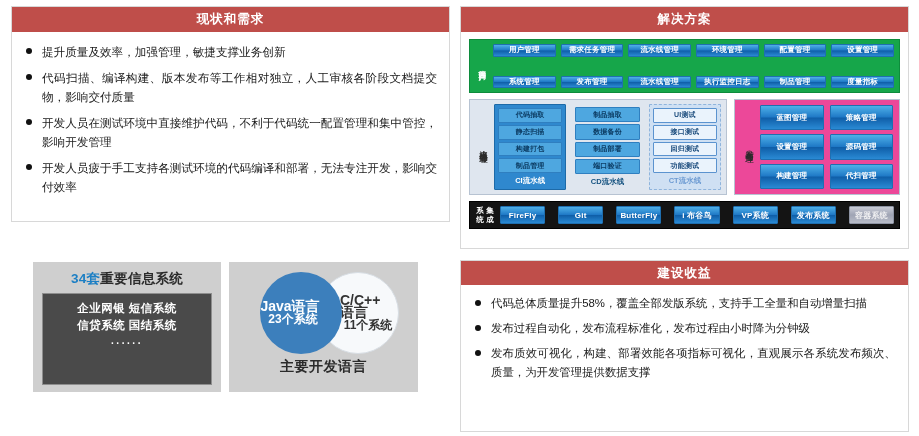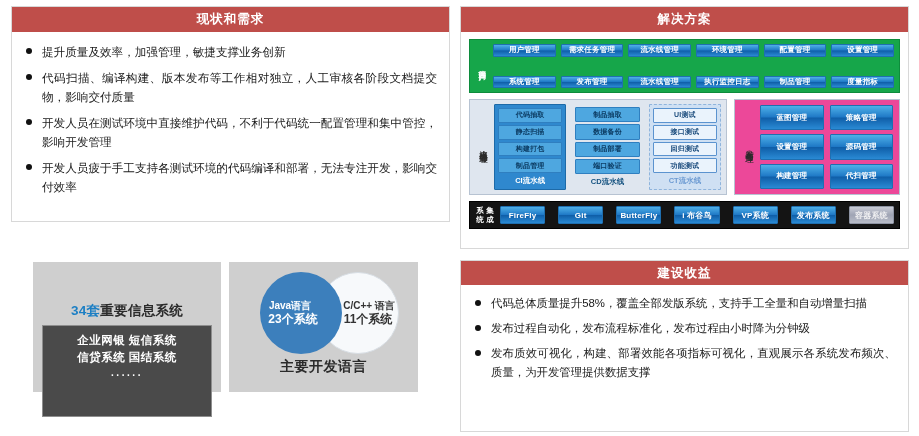--- a/index.html
+++ b/index.html
@@ -37,42 +37,42 @@
 
   
   #stats-strip{
     position:absolute; left:33px; top:262px; width:385px; height:130px;
     display:flex; gap:8px;
   }
   .stat-card{ background:#cfcfcf; position:relative; }
   #card-systems{ width:188px; padding:8px 9px; }
   .stat-title{
     text-align:center; font-size:13.5px; font-weight:bold; color:#2b2b2b;
-    letter-spacing:.3px; margin-bottom:5px;margin-top:32px;
+    letter-spacing:.3px; margin-bottom:5px;
   }
   .stat-title .hl{ color:#1c7fc4; }
   .dark-box{
     background:#4a4a4a; border:1px solid #8e8e8e;
     padding:6px 4px 4px 4px; height:92px;
   }
   .dark-line{
     color:#fff; font-weight:bold; font-size:11.5px; text-align:center;
     line-height:16.5px; letter-spacing:.5px;
   }
   .dark-line.dots{ letter-spacing:2px; font-size:10px; padding-top:3px;}
 
   #card-lang{ width:189px; padding:6px; }
   .venn{ position:relative; height:88px; }
   .circle{
     position:absolute; top:4px; width:82px; height:82px; border-radius:50%;
     display:flex; flex-direction:column; align-items:center; justify-content:center;
   }
   .circle.java{ left:25px; background:#3c7fbc; color:#fff; z-index:2; }
   .circle.cpp{ left:82px; background:#f7f9fb; border:1px solid #d7dde3; color:#333; z-index:1; }
-  .circle .c-top{ font-size:10px; font-weight:bold; line-height:12px;}
+  .circle .c-top{ font-size:14px; font-weight:bold; line-height:12px;}
   .circle .c-bot{ font-size:12px; font-weight:bold; line-height:15px; }
   .circle.java .c-top{ padding-right:22px; }
   .circle.java .c-bot{ padding-right:16px; }
   .circle.cpp .c-top{ padding-left:22px; }
   .circle.cpp .c-bot{ padding-left:20px; }
   .venn-caption{
     text-align:center; font-size:14px; font-weight:bold; color:#2b2b2b;
     letter-spacing:.5px; margin-top:2px;
   }
 

